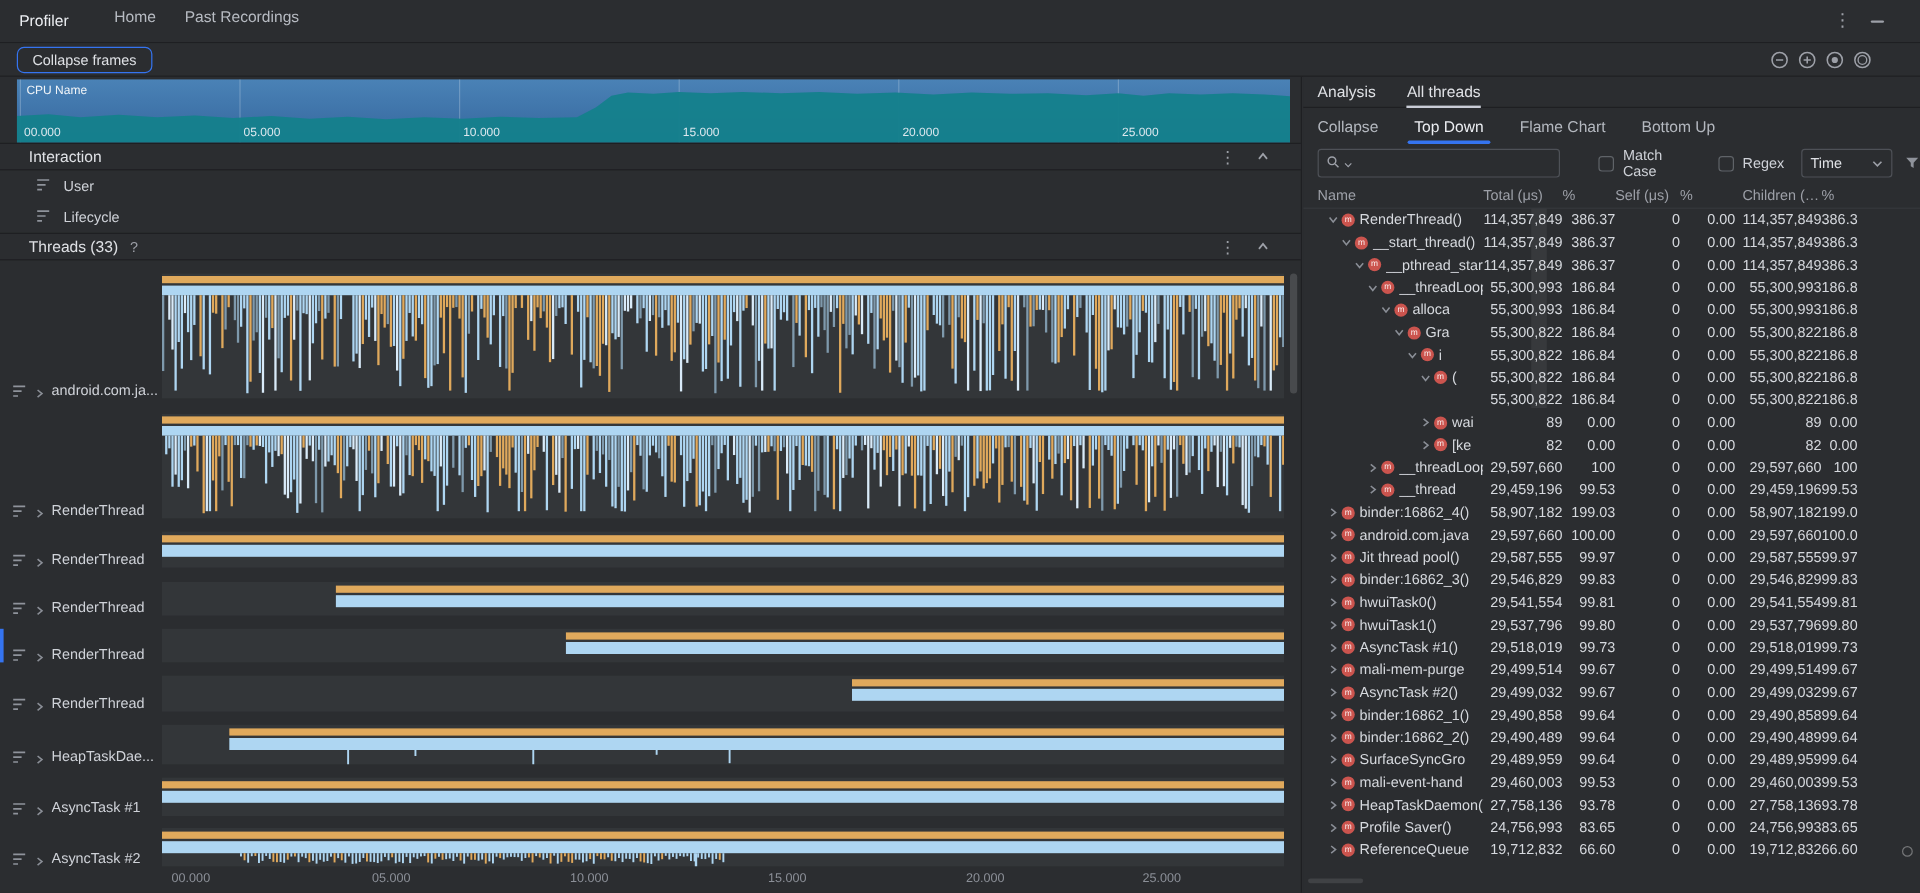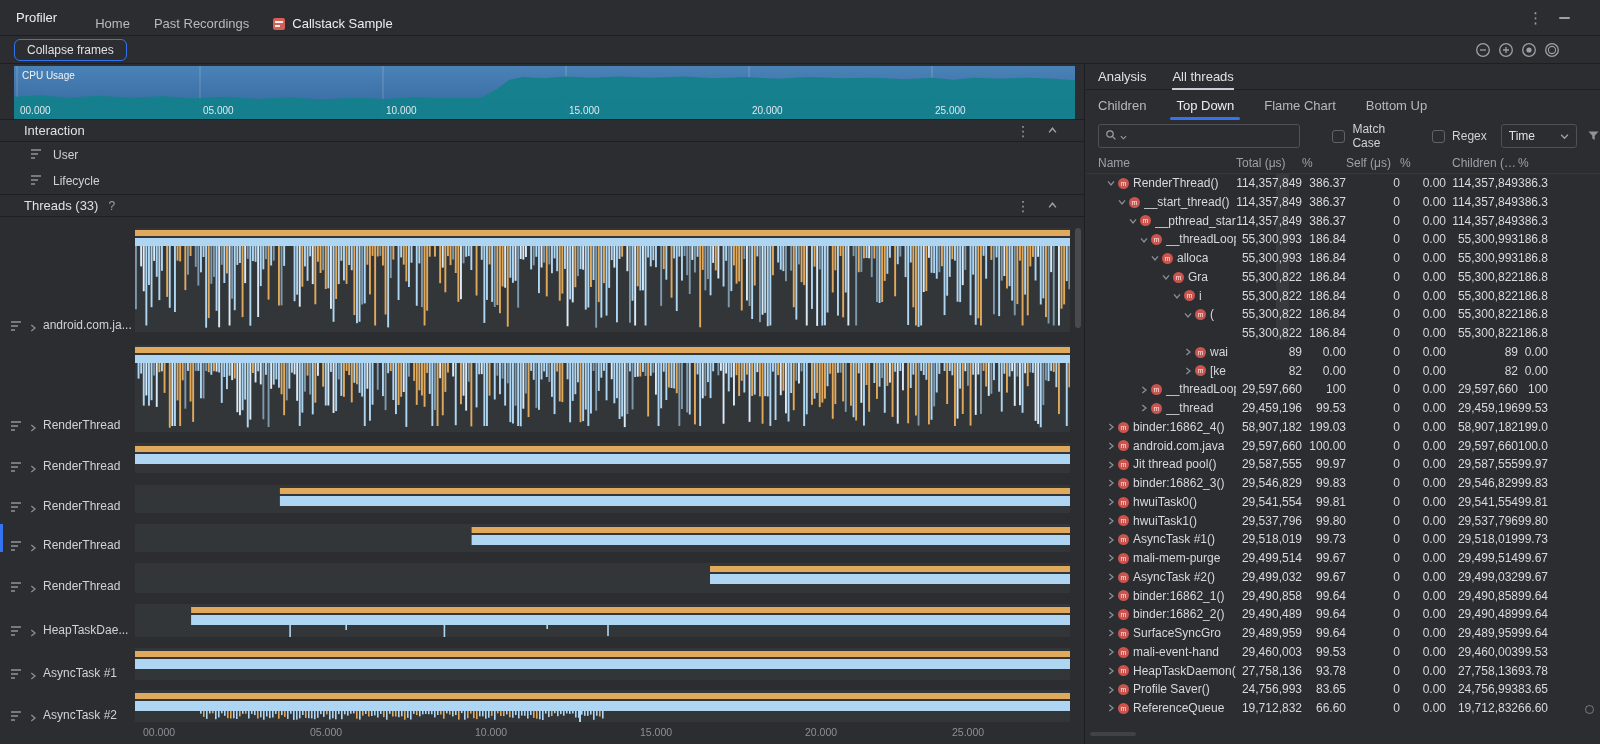--- a/index.html
+++ b/index.html
@@ -8,21 +8,21 @@
     background:#2b2d30; color:#dfe1e5;
     font-family:"Liberation Sans", sans-serif; font-size:13px;
     position:relative;
   }
   .abs { position:absolute; }
 
   
   .topbar { position:absolute; left:0; top:0; width:1600px; height:36px;
     background:#2b2d30; border-bottom:1px solid #1e1f22; display:flex; align-items:center; }
   .topbar .title { font-weight:normal; color:#eceef2; margin:0 26px 0 16px; }
-  .nav-tab { position:relative; height:36px; display:flex; align-items:center; gap:7px;
+  .nav-tab { position:relative; height:36px; display:flex; gap:7px;
     padding:0 12px; color:#b7bbc2; cursor:default;margin-top:12px; }
   .nav-tab.active { color:#eceef2; }
   .nav-tab .underline { position:absolute; left:4px; right:4px; bottom:0; height:3px;
     background:#3574f0; border-radius:2px 2px 0 0; }
   .cs-icon { width:12px; height:12px; border-radius:2px; background:#d35f55; position:relative; flex-shrink:0;}
   .cs-icon:before { content:""; position:absolute; left:2px; top:3px; width:8px; height:2px; background:#fff; opacity:.9;}
   .cs-icon:after  { content:""; position:absolute; left:2px; top:7px; width:5px; height:2px; background:#fff; opacity:.9;}
   .topbar-right { margin-left:auto; display:flex; align-items:center; gap:16px; padding-right:30px; }
   .kebab { color:#9da0a8; font-size:15px; line-height:1; }
   .minimize-bar { width:11px; height:2px; background:#9da0a8; border-radius:1px; }
@@ -130,25 +130,20 @@
 </head>
 <body>
 
 <div class="topbar">
   <span class="title">Profiler</span>
   <div class="nav-tab">
     <span>Home</span>
   </div>
   <div class="nav-tab">
     <span>Past Recordings</span>
-  </div>
-  <div class="nav-tab active">
-    <span class="cs-icon"></span>
-    <span>Callstack Sample</span>
-    <span class="underline"></span>
   </div>
   <div class="topbar-right">
     <span class="kebab">⋮</span>
     <span class="minimize-bar"></span>
   </div>
 </div>
 
 <div class="toolbar">
   <button class="collapse-btn">Collapse frames</button>
   <div class="zoom-group">
@@ -193,21 +188,21 @@
       <g id="cpu-grid">
           <line x1="3" x2="3" y1="0" y2="53" stroke="rgba(255,255,255,0.22)" stroke-width="1"></line>
           <line x1="186" x2="186" y1="0" y2="53" stroke="rgba(255,255,255,0.22)" stroke-width="1"></line>
           <line x1="369" x2="369" y1="0" y2="53" stroke="rgba(255,255,255,0.22)" stroke-width="1"></line>
           <line x1="552" x2="552" y1="0" y2="53" stroke="rgba(255,255,255,0.22)" stroke-width="1"></line>
           <line x1="735" x2="735" y1="0" y2="53" stroke="rgba(255,255,255,0.22)" stroke-width="1"></line>
           <line x1="918" x2="918" y1="0" y2="53" stroke="rgba(255,255,255,0.22)" stroke-width="1"></line>
         </g>
       <path id="cpu-area" d="M0 53 L0.0 30.7 L26.5 29.2 L53.1 31.8 L84.9 29.7 L116.7 31.8 L148.5 30.2 L180.4 32.3 L212.2 30.7 L244.0 32.9 L275.9 31.3 L307.7 33.4 L339.5 31.8 L371.3 32.9 L403.2 31.3 L435.0 32.3 L466.8 31.8 L482.8 23.3 L495.5 13.8 L509.3 11.1 L530.5 12.2 L551.7 10.6 L578.2 11.7 L604.8 10.6 L636.6 11.7 L668.4 10.6 L700.3 12.2 L732.1 11.1 L763.9 12.7 L795.8 11.1 L827.6 12.2 L859.4 11.7 L891.2 13.3 L917.8 11.7 L939.0 13.8 L960.2 11.7 L986.7 12.7 L1013.3 11.7 L1039.8 12.7 L1061.0 14.3 L1061 53 Z" fill="#15808c" opacity="0.97"></path>
     </svg>
-    <span class="cpu-label">CPU Usage</span>
+    <span class="cpu-label">CPU Name</span>
     <div id="cpu-times">
         <span class="cpu-time" style="left: 6px;">00.000</span>
         <span class="cpu-time" style="left: 189px;">05.000</span>
         <span class="cpu-time" style="left: 372px;">10.000</span>
         <span class="cpu-time" style="left: 555px;">15.000</span>
         <span class="cpu-time" style="left: 738px;">20.000</span>
         <span class="cpu-time" style="left: 921px;">25.000</span>
       </div>
   </div>
 
@@ -1263,21 +1258,21 @@
 </div>
 
 <div class="right-panel">
 
   <div class="tabs1">
     <span class="tab1">Analysis</span>
     <span class="tab1 active">All threads</span>
   </div>
 
   <div class="tabs2">
-    <span class="tab2">Children</span>
+    <span class="tab2">Collapse</span>
     <span class="tab2 active">Top Down</span>
     <span class="tab2">Flame Chart</span>
     <span class="tab2">Bottom Up</span>
   </div>
 
   <div class="searchrow">
     <div class="search-box">
       <span><svg width="12" height="12" viewBox="0 0 12 12">
             <circle cx="5" cy="5" r="3.2" fill="none" stroke="#9da0a8" stroke-width="1.2"></circle>
             <path d="M7.6 7.6 L10.4 10.4" stroke="#9da0a8" stroke-width="1.2"></path>

